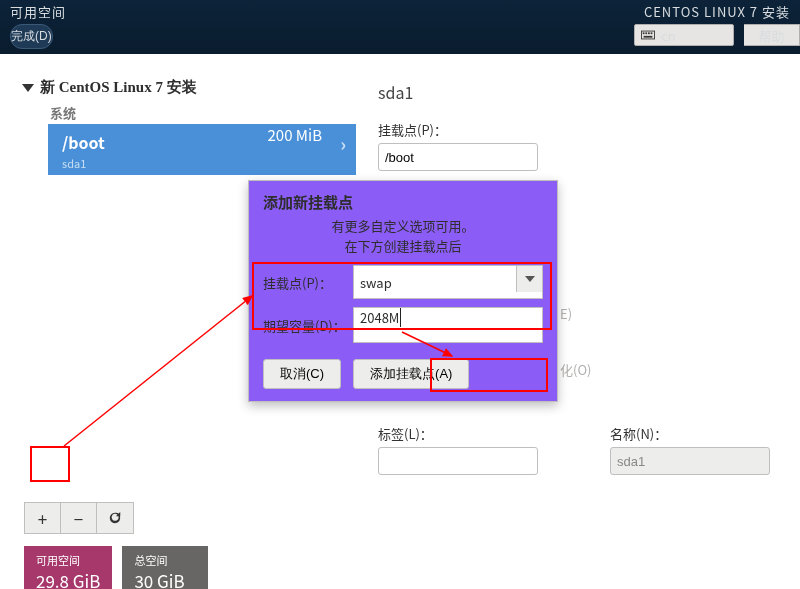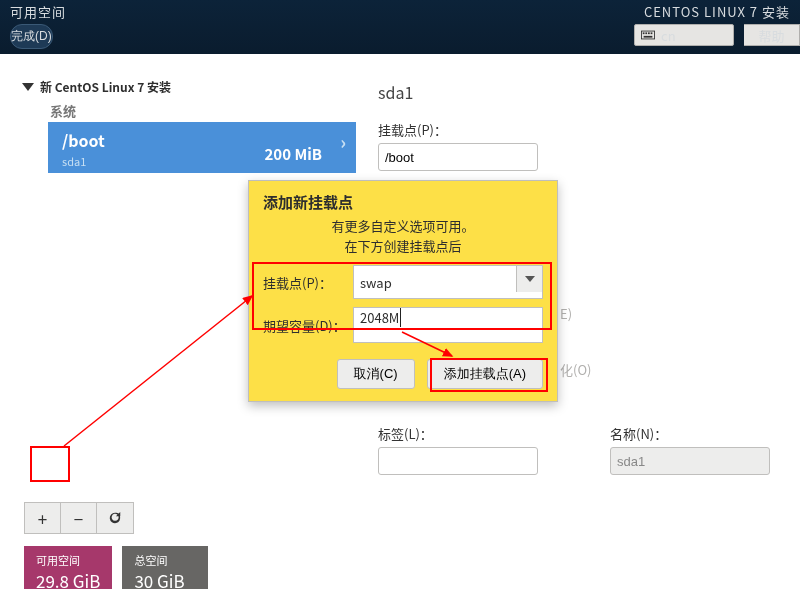--- a/index.html
+++ b/index.html
@@ -66,22 +66,23 @@
     position: absolute; left: 0; right: 0; top: 54px; bottom: 0;
     background: #fff;
     padding: 24px 0 0 22px;
   }
   .left-col {
     width: 334px;
     position: absolute; left: 22px; top: 24px;
   }
   .tree-head {
     display: flex; align-items: center;
-    font-weight: bold; font-size: 12px;
+    font-weight: bold; font-size: 15px;
     margin-bottom: 6px;
+    font-family: Liberation Serif, serif;
   }
   .disclose {
     width: 0; height: 0;
     border-left: 6px solid transparent;
     border-right: 6px solid transparent;
     border-top: 8px solid #333;
     margin-right: 6px;
   }
   .sys-label {
     margin-left: 28px; color: #777; font-weight: bold;
@@ -93,22 +94,22 @@
     color: #fff;
     width: 308px;
     padding: 6px 14px 4px 14px;
     position: relative;
     cursor: pointer;
   }
   .mount-row .mp {
     font-size: 16px; font-weight: bold;
   }
   .mount-row .size {
-    position: absolute; right: 34px; top: 21px;
-    font-size: 15px; font-weight: bold; margin-left: 11px;
+    position: absolute; right: 34px; top: 0;
+    font-size: 15px; font-weight: normal; margin-left: 11px;
   }
   .mount-row .chev {
     position: absolute; right: 10px; top: 6px;
     color: #c7dff3; font-size: 18px; font-weight: bold;
   }
   .mount-row .dev {
     font-size: 11px; color: #c7dff3; margin-top: 1px;
   }
   
   .tbar {
@@ -158,21 +159,21 @@
     margin-top: 8px;
     background: #ededec; border:1px solid #c0bfbd;
     padding: 3px 14px; border-radius: 3px; cursor: pointer;
   }
   .faded { color:#b0afad; }
 
   
   .dialog {
     position: absolute; left: 248px; top: 180px;
     width: 310px;
-    background: #fde047;
+    background: #8b5cf6;
     border: 1px solid #bfbebc;
     box-shadow: 0 4px 10px rgba(0,0,0,.25);
     padding-bottom: 12px;
   }
   .dialog .dtitle {
     font-weight: bold; font-size: 15px;
     padding: 10px 14px 4px 14px;
   }
   .dialog .dmsg {
     text-align: center; font-size: 13px;
@@ -198,22 +199,22 @@
     background: #ededec;
     display:flex; align-items:center; justify-content:center;
   }
   .dialog .din {
     flex: 1; height: 36px;
     border: 1px solid #c0bfbd; background: #fff;
     padding-left: 6px; font-size: 13px;
   }
   .dialog .cursor-line { border-right: 1px solid #222; padding-right: 1px; }
   .dialog .dbtns {
-    display: flex; justify-content: flex-end; gap: 12px;
-    padding: 12px 14px 0 2px;
+    display: flex; justify-content: flex-start; gap: 12px;
+    padding: 12px 14px 0 14px;
   }
   .dialog .dbtn {
     background: #ededec; border:1px solid #c0bfbd;
     padding: 5px 16px; border-radius: 3px; cursor: pointer;
     font-size: 13px;
   }
 
   
   .annot { position: absolute; border: 2px solid #ff0000; pointer-events: none; }
   svg.arrows { position: absolute; left:0; top:0; width:800px; height:589px; pointer-events:none; }

